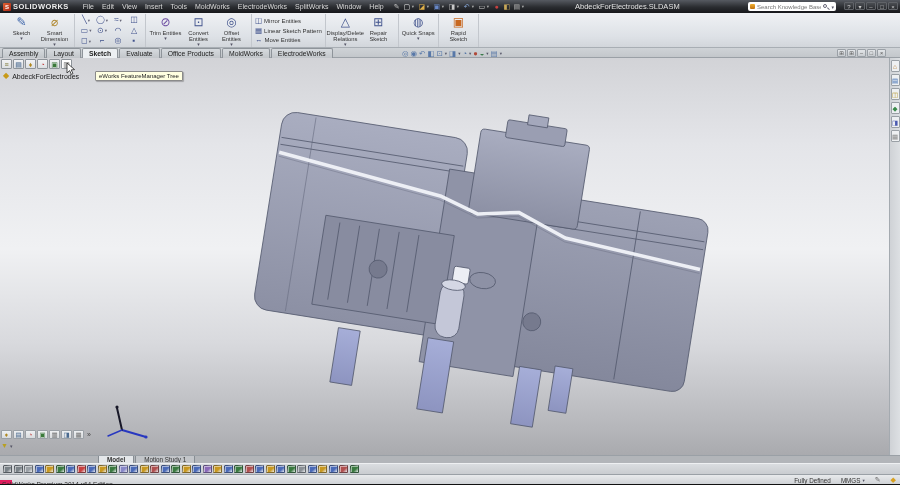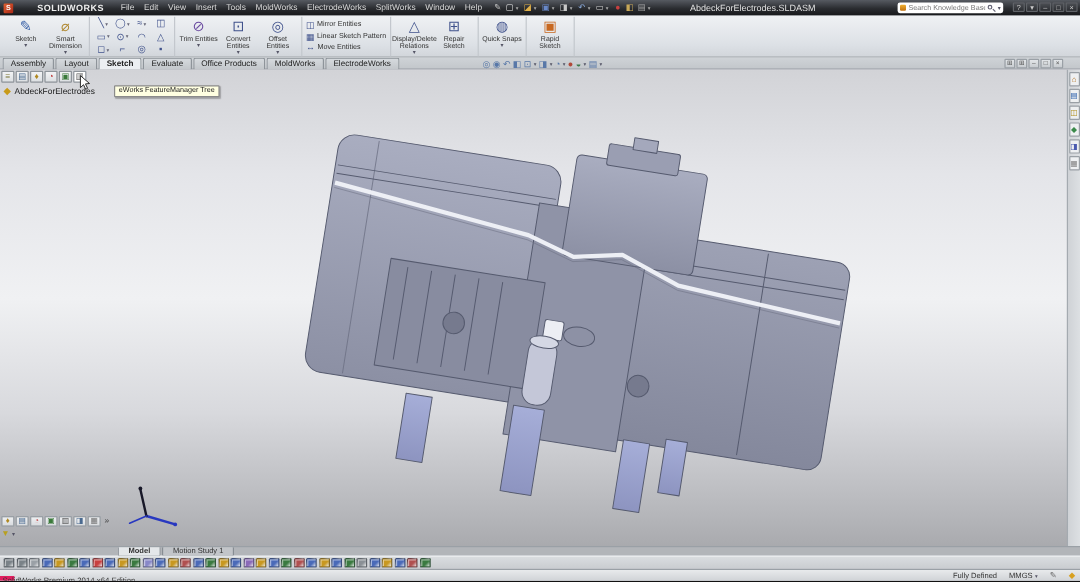--- a/index.html
+++ b/index.html
@@ -2,21 +2,21 @@
 <html><head>
 <meta charset="utf-8">
 <style>
   html,body{margin:0;padding:0;background:#222;}
   *{box-sizing:border-box;font-family:"Liberation Sans",sans-serif;}
   #app{position:relative;width:900px;height:485px;background:#d4d5d9;overflow:hidden;border-bottom:1px solid #111;}
 
   
   #titlebar{position:absolute;top:0;left:0;right:0;height:13px;
     background:linear-gradient(#565a61,#2a2c30 55%,#17181b);display:flex;align-items:center;color:#d6d6d6;}
-  #logo{display:flex;align-items:center;gap:20px;margin-left:3px;}
+  #logo{display:flex;align-items:center;gap:2px;margin-left:3px;}
   #logo .mark{width:8px;height:8px;border-radius:1px;background:linear-gradient(135deg,#e06030,#a82818);
     color:#fff;font-size:6px;line-height:8px;text-align:center;font-weight:bold;}
   #logo .word{font-size:7.5px;font-weight:bold;letter-spacing:.4px;color:#eee;}
   #menus{display:flex;margin-left:10px;}
   #menus span{font-size:7px;padding:0 4px;color:#d8d8d8;}
   #qat{display:flex;align-items:center;margin-left:4px;}
   #qat .qi{font-size:7px;width:10px;text-align:center;line-height:11px;}
   #qat .dd{font-size:4.5px;color:#aaa;width:5px;}
   #doctitle{position:absolute;left:575px;top:0;height:30px;line-height:13px;font-size:7.5px;color:#e2e2e2;}
   #searchbox{position:absolute;right:64px;top:2px;width:88px;height:9px;background:#fff;border-radius:2px;

